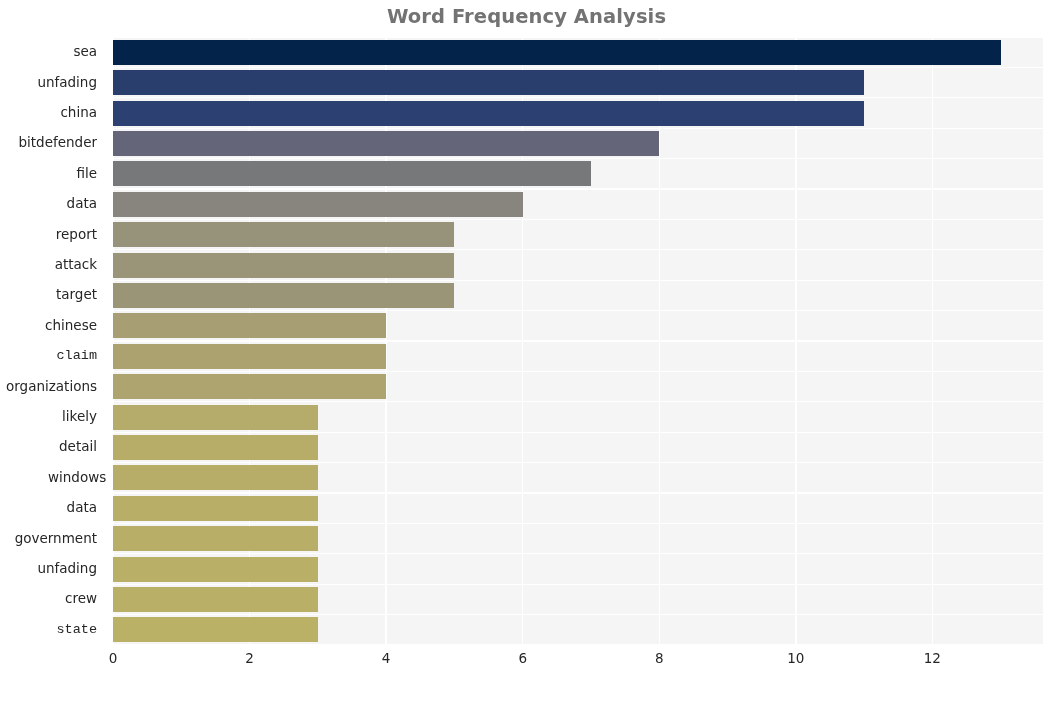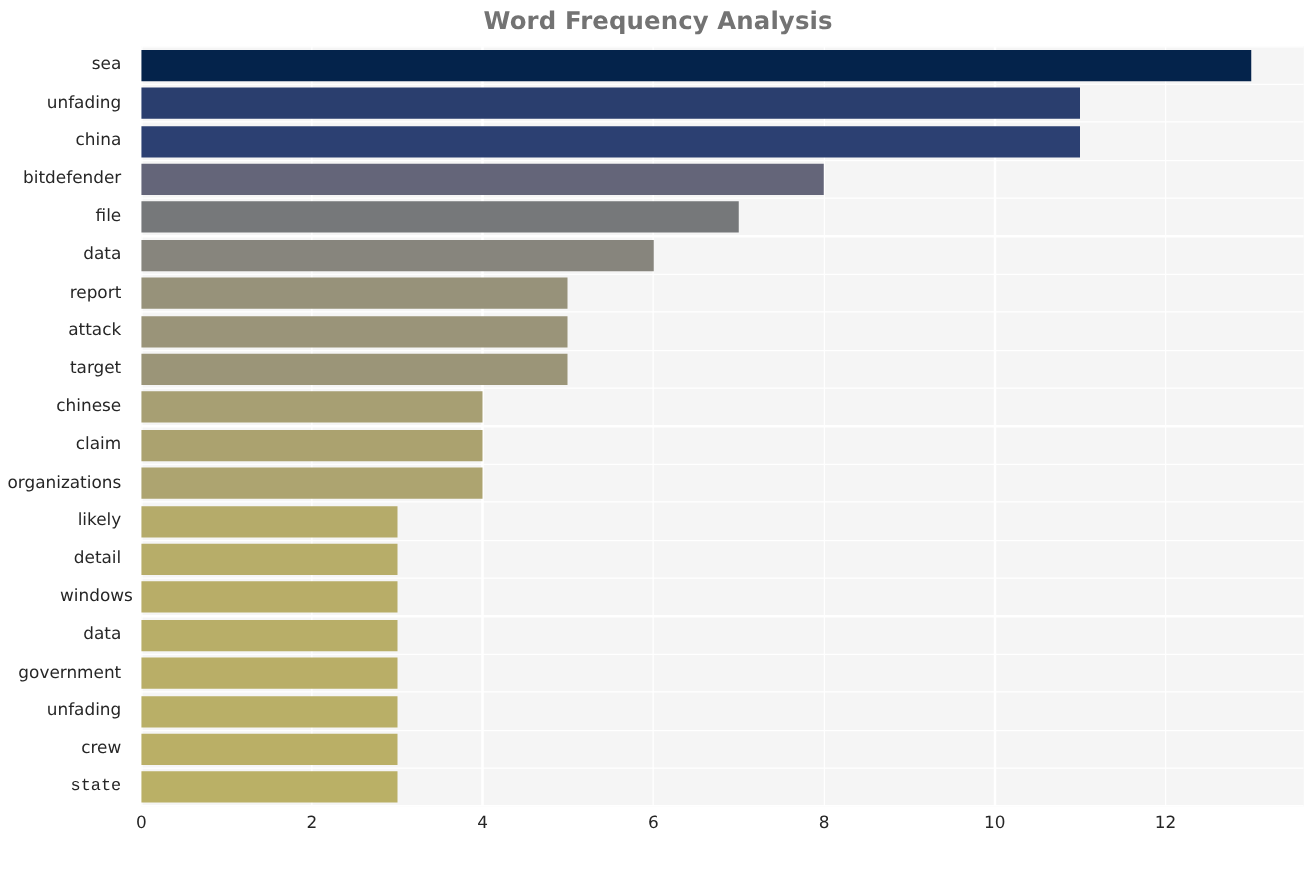--- a/index.html
+++ b/index.html
@@ -188,21 +188,21 @@
       <div class="ylabel" style="top: 45.2px; padding-right: 8px; box-sizing: border-box;">sea</div>
       <div class="ylabel" style="top: 75.6px; padding-right: 8px; box-sizing: border-box;">unfading</div>
       <div class="ylabel" style="top: 106px; padding-right: 8px; box-sizing: border-box;">china</div>
       <div class="ylabel" style="top: 136.4px; padding-right: 8px; box-sizing: border-box;">bitdefender</div>
       <div class="ylabel" style="top: 166.8px; padding-right: 8px; box-sizing: border-box;">file</div>
       <div class="ylabel" style="top: 197.2px; padding-right: 8px; box-sizing: border-box;">data</div>
       <div class="ylabel" style="top: 227.6px; padding-right: 8px; box-sizing: border-box;">report</div>
       <div class="ylabel" style="top: 258px; padding-right: 8px; box-sizing: border-box;">attack</div>
       <div class="ylabel" style="top: 288.4px; padding-right: 8px; box-sizing: border-box;">target</div>
       <div class="ylabel" style="top: 318.8px; padding-right: 8px; box-sizing: border-box;">chinese</div>
-      <div class="ylabel" style="top: 349.2px; padding-right: 8px; box-sizing: border-box;">claim</div>
+      <div class="ylabel" style="top: 349.2px; padding-right: 8px; box-sizing: border-box; font-family: Liberation Mono, monospace;">claim</div>
       <div class="ylabel" style="top: 379.6px; padding-right: 8px; box-sizing: border-box;">organizations</div>
       <div class="ylabel" style="top: 410px; padding-right: 8px; box-sizing: border-box;">likely</div>
       <div class="ylabel" style="top: 440.4px; padding-right: 8px; box-sizing: border-box;">detail</div>
       <div class="ylabel" style="top: 470.8px; padding-right: 8px; box-sizing: border-box; padding-left: 48px;">windows</div>
       <div class="ylabel" style="top: 501.2px; padding-right: 8px; box-sizing: border-box; margin-left: 24px;">data</div>
       <div class="ylabel" style="top: 531.6px; padding-right: 8px; box-sizing: border-box;">government</div>
       <div class="ylabel" style="top: 562px; padding-right: 8px; box-sizing: border-box;">unfading</div>
       <div class="ylabel" style="top: 592.4px; padding-right: 8px; box-sizing: border-box;">crew</div>
       <div class="ylabel" style="top: 622.8px; padding-right: 8px; box-sizing: border-box; font-family: Liberation Mono, monospace;">state</div>
     </div>

